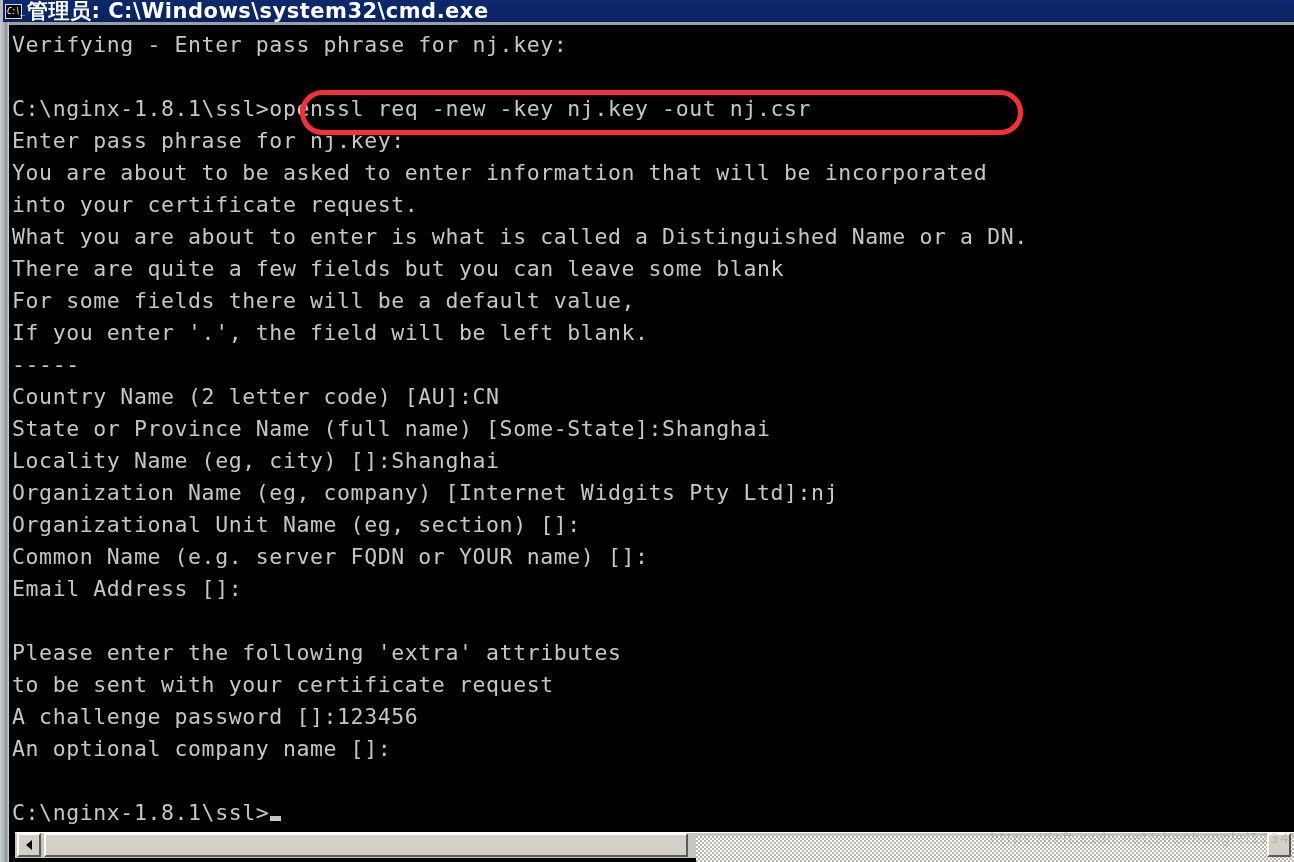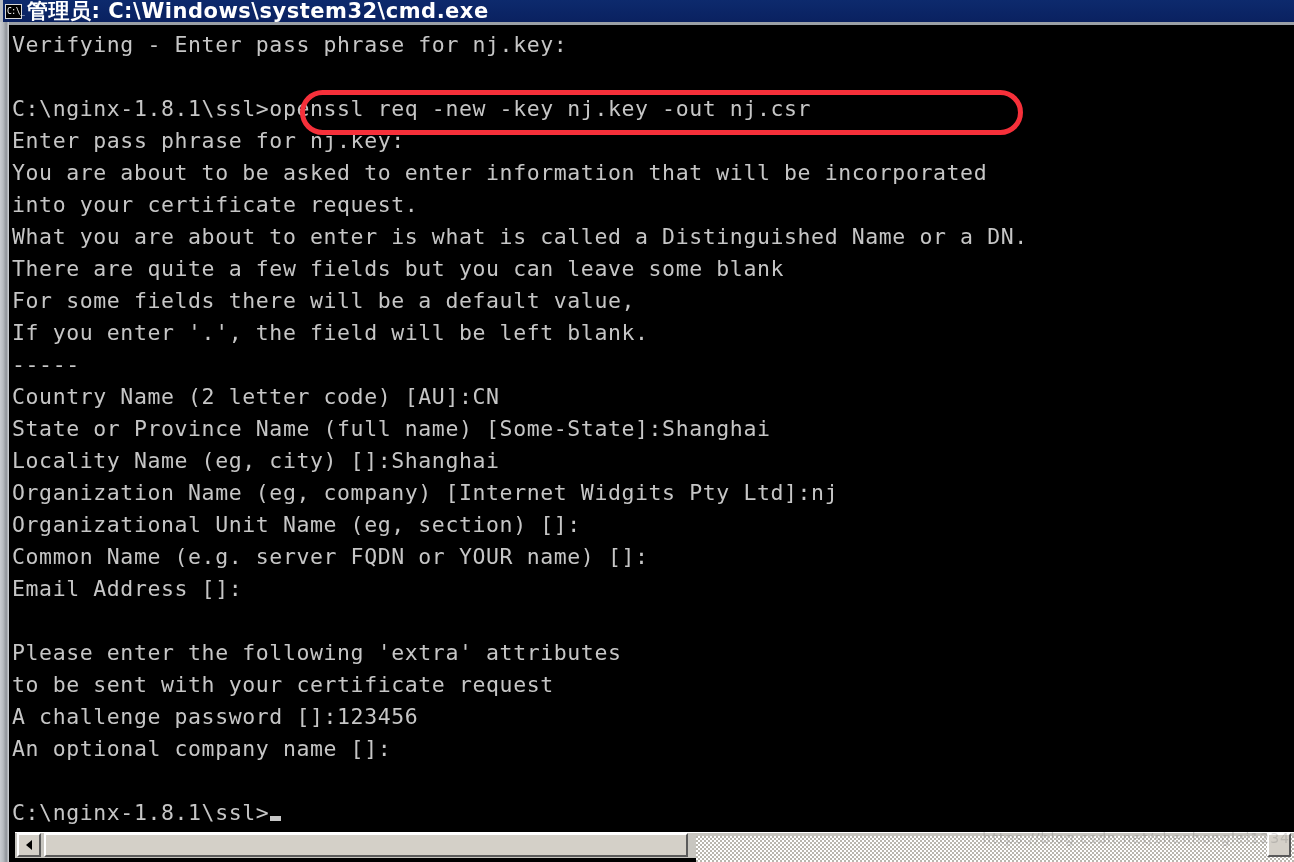--- a/index.html
+++ b/index.html
@@ -53,20 +53,21 @@
     margin-left: 2px;
     margin-right: 5px;
     color: #ffffff;
     font-family: "DejaVu Sans Mono", "Liberation Mono", monospace;
     font-size: 8px;
     line-height: 13px;
     text-align: left;
     padding-left: 1px;
     letter-spacing: -0.5px;
     flex: 0 0 auto;
+    font-style: italic;
   }
   #title-text {
     color: #ffffff;
     font-family: "DejaVu Sans", "Liberation Sans", sans-serif;
     font-size: 21px;
     font-weight: bold;
     letter-spacing: 0.5px;
     white-space: nowrap;
     line-height: 22px;
   }
@@ -251,15 +252,15 @@
     <div id="hscroll-track">
       <div id="hscroll-rest"></div>
     </div>
     <div id="hscroll-left-btn">
       <span class="arrow"></span>
     </div>
     <div id="hscroll-thumb"></div>
     <div id="hscroll-right-btn"></div>
   </div>
 
-  <div id="watermark">https://blog.csdn.net/shenhonglei1234</div>
+  <div id="watermark">https://left.csdn.net/shenhonglei1234</div>
 
 </div>
 
 </body></html>

